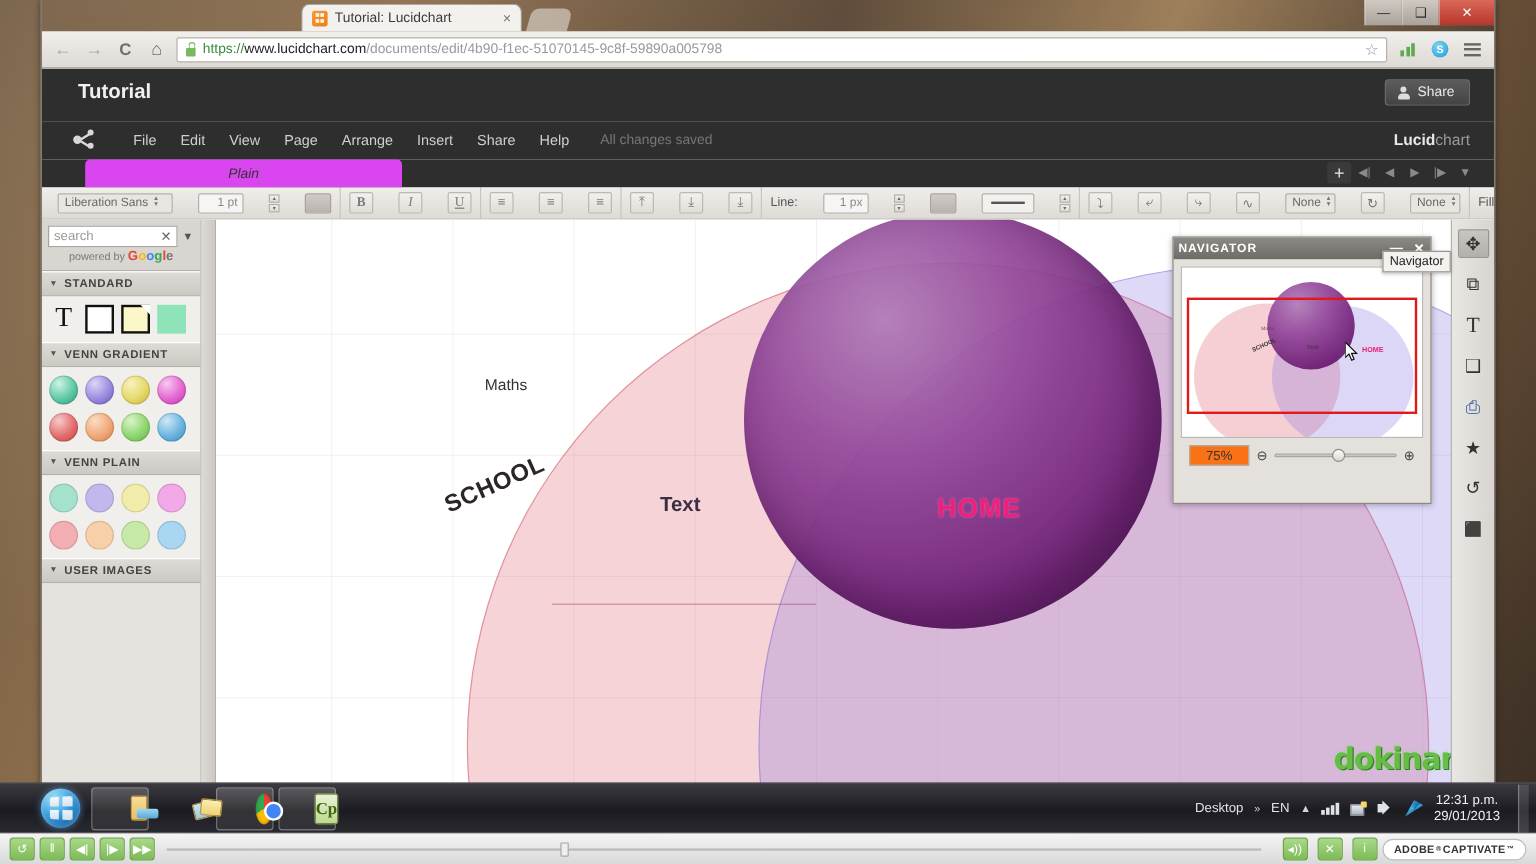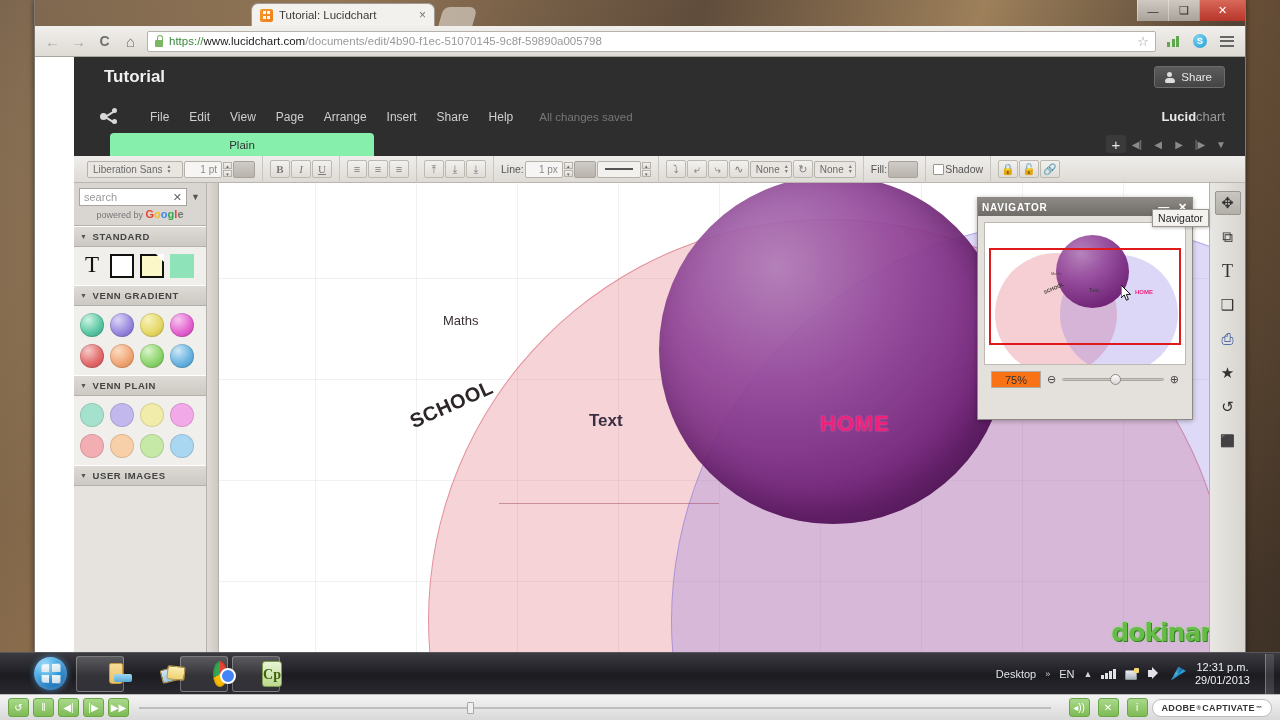--- a/index.html
+++ b/index.html
@@ -139,21 +139,21 @@
   .skype{
     width:14px;height:14px;border-radius:50%;
     background:radial-gradient(circle at 35% 30%,#7fd0f0,#19a0d8);
     position:relative;
   }
   .skype:after{content:"S";position:absolute;inset:0;color:#fff;font-size:9px;font-weight:bold;text-align:center;line-height:14px;}
   .menu-ico{ display:flex; flex-direction:column; gap:2.5px; }
   .menu-ico i{ width:14px; height:2px; background:#666; display:block; }
 
   
-  .app{ position:relative; height:599px; background:#fff; overflow:hidden;padding-left:39px; }
+  .app{ position:relative; height:599px; background:#fff; overflow:hidden; }
 
   .lc-header{
     height:44px; background:#2e2e2e; position:relative;
   }
   .lc-title{
     position:absolute; left:30px; top:10px;
     font-size:17px; color:#f0f0f0; font-weight:bold;
   }
   .share-btn{
     position:absolute; right:20px; top:9px;
@@ -187,38 +187,38 @@
   .lc-brand{
     position:absolute; right:20px; top:8px; font-size:13px; color:#9a9a9a;
   }
   .lc-brand b{ color:#e8e8e8; font-weight:bold; }
 
   .pagetabs{
     height:23px; background:#2e2e2e; position:relative;
   }
   .pagetab{
     position:absolute; left:36px; top:0; width:264px; height:23px;
-    background:#86efac; border-radius:4px 4px 0 0;
+    background:#d946ef; border-radius:4px 4px 0 0;
     display:flex; align-items:center; justify-content:center;
-    font-size:11.5px; color:#333;
+    font-size:11.5px; color:#333;font-style:italic;
   }
   .pagenav{
     position:absolute; right:14px; top:2px; display:flex; align-items:center; gap:1px;
   }
   .pn{ width:20px;height:18px; display:flex;align-items:center;justify-content:center; color:#8a8a8a; font-size:10px;}
   .pn.plus{ color:#e6e6e6; font-size:15px; background:#3a3a3a; border-radius:3px; }
 
   
   .fmtbar{
     height:27px; background:linear-gradient(#f0eeeb,#dedbd6);
     border-bottom:1px solid #b9b5b0;
     display:flex; align-items:center; gap:0; padding:0 6px;
     font-size:10.5px; color:#555;
   }
-  .fgroup{ display:flex; align-items:center; gap:1px; padding:0 7px; height:27px;
+  .fgroup{ display:flex; align-items:center; gap:21px; padding:0 7px; height:27px;
            border-right:1px solid #c9c5c0; }
   .fgroup:last-child{ border-right:none; }
   .sel{
     background:#e9e6e2; border:1px solid #b5b1ab; border-radius:2px;
     height:17px; display:flex; align-items:center; padding:0 3px 0 5px;
     color:#6a6a6a; gap:5px; font-size:10px;
   }
   .sel .cv{ white-space:nowrap; }
   .sel .arrows{ font-size:6px; line-height:5px; color:#777; display:flex; flex-direction:column; }
   .numin{

